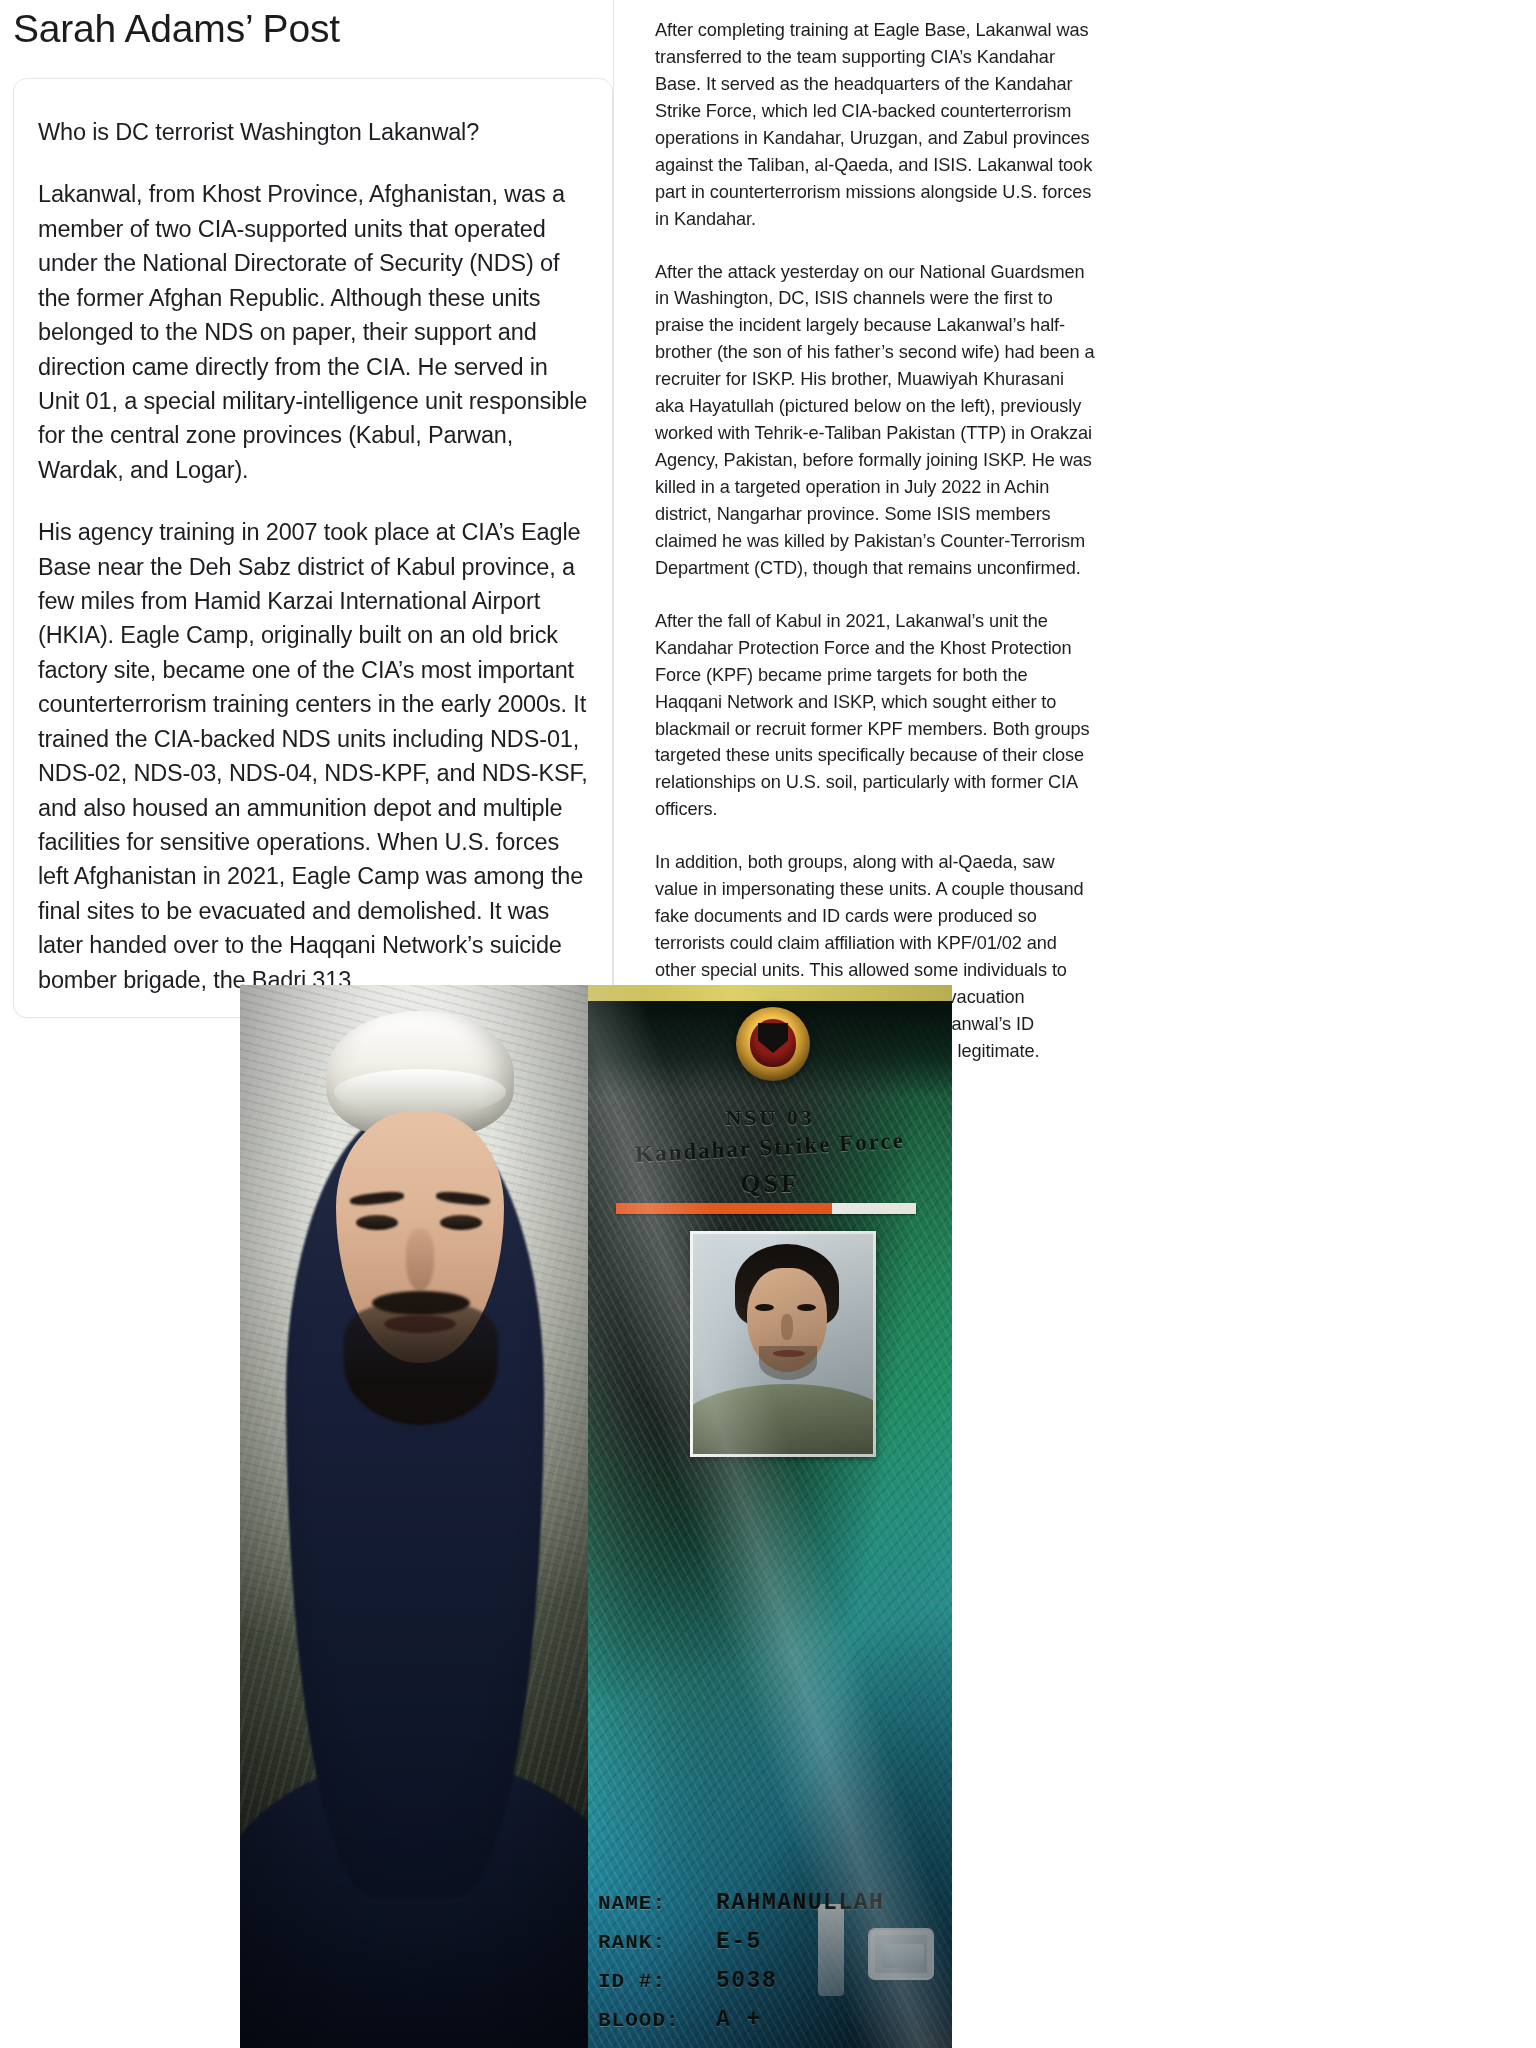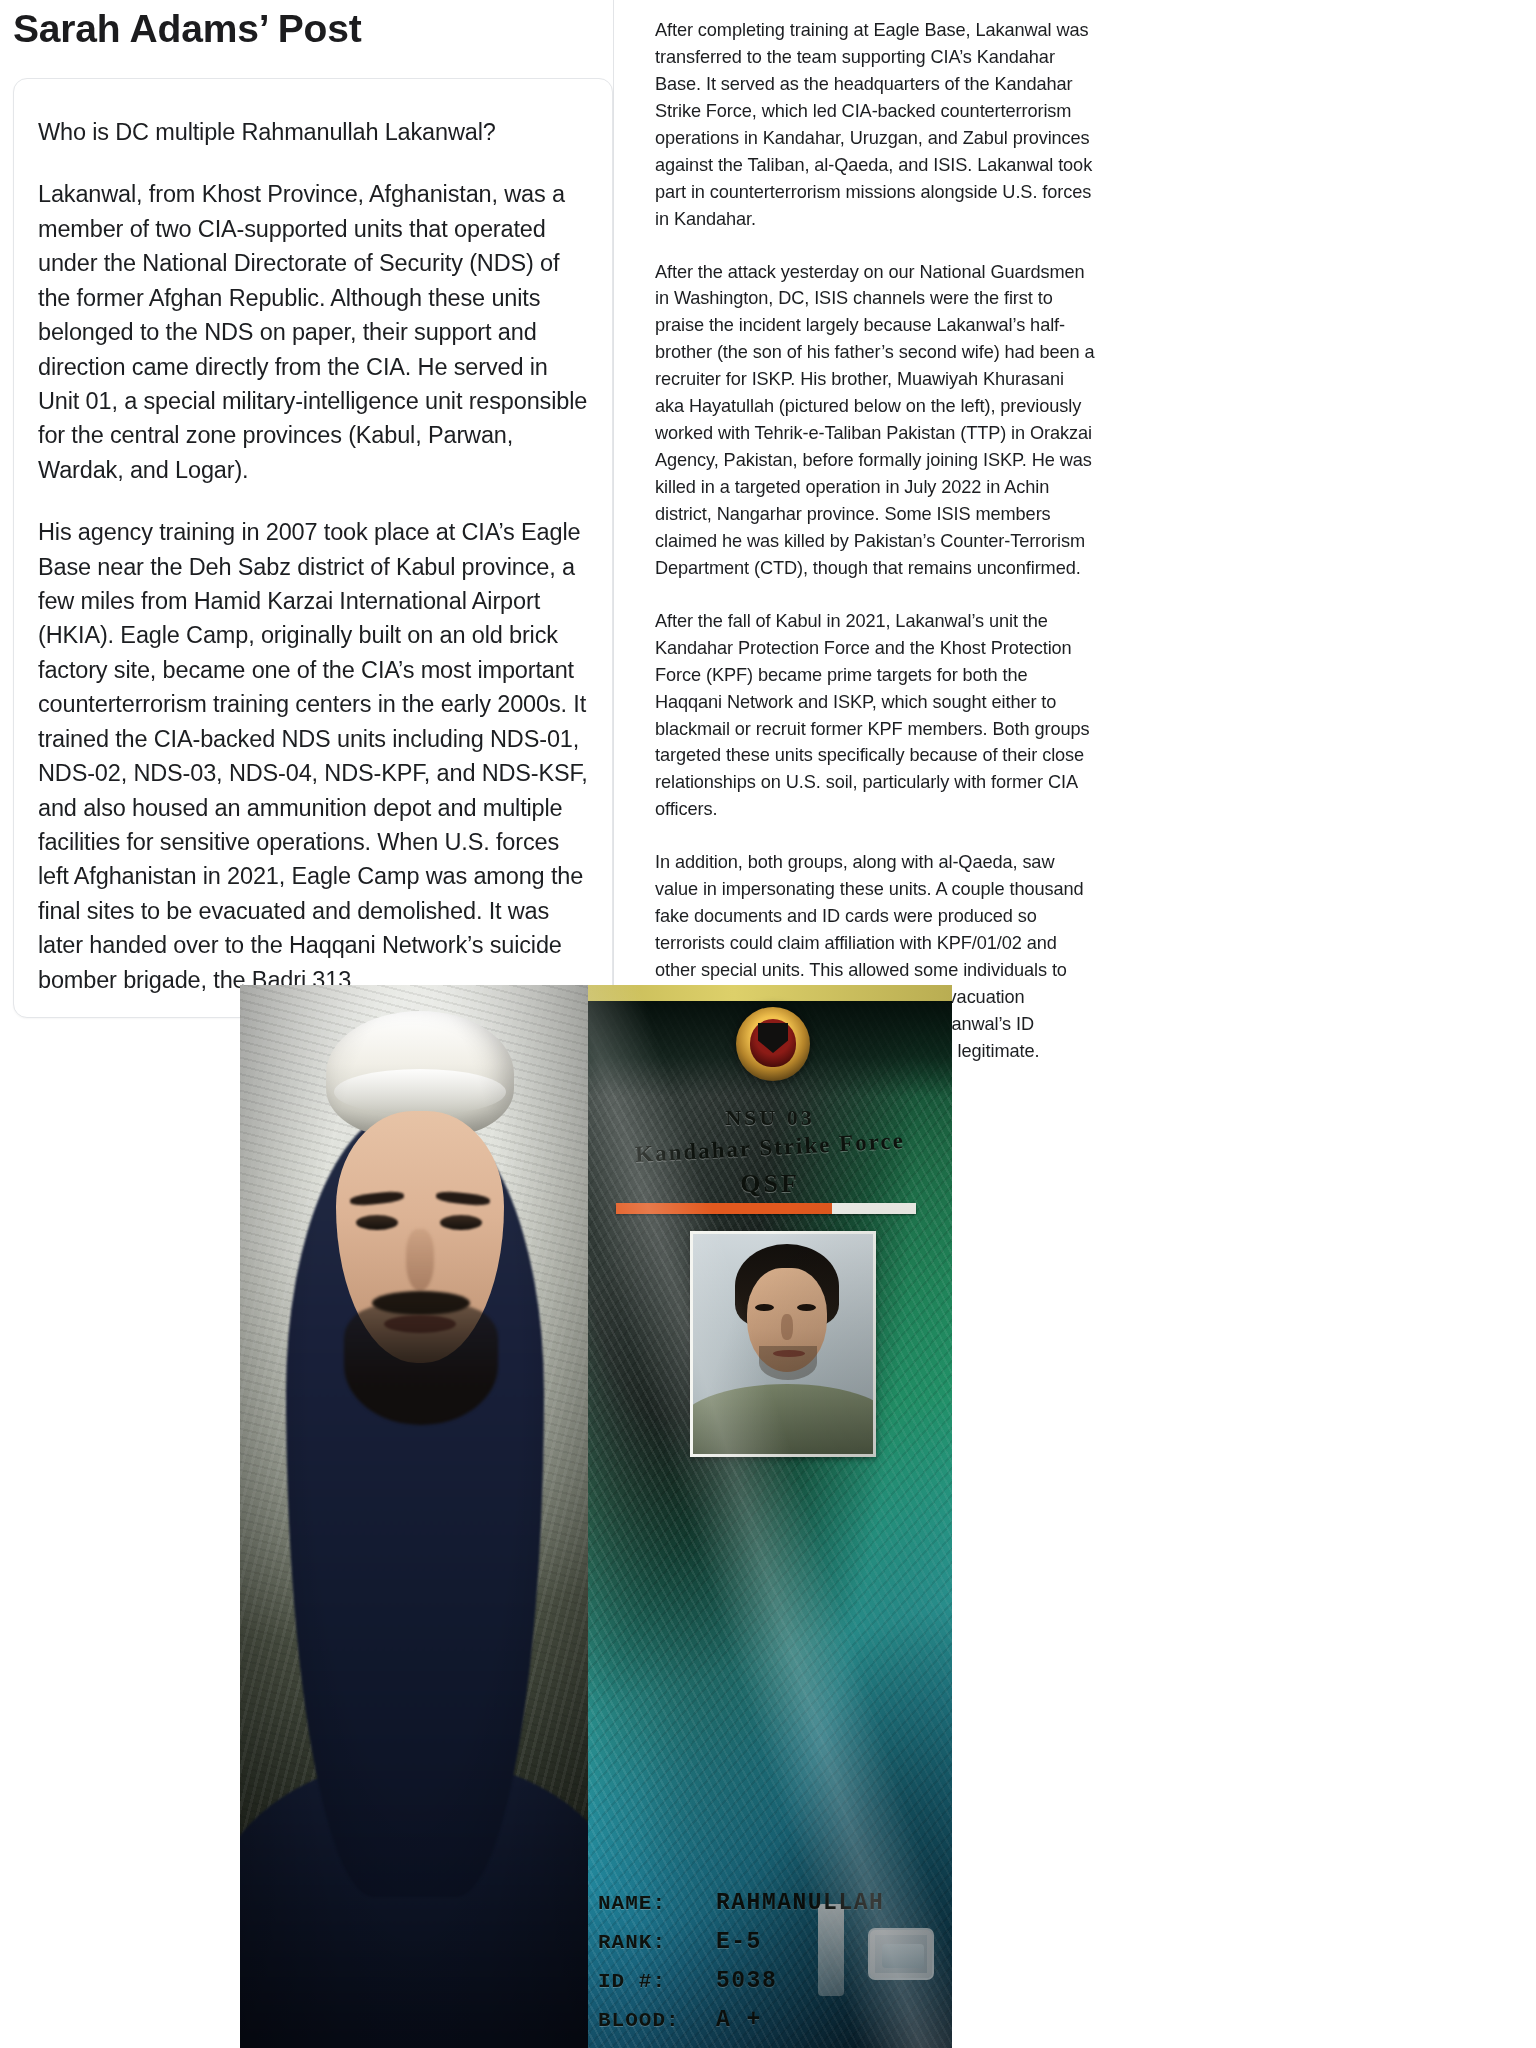--- a/index.html
+++ b/index.html
@@ -16,21 +16,21 @@
     color: #1a1a1a;
     overflow: hidden;
   }
 
   
   .page-title {
     position: absolute;
     left: 13px;
     top: 6px;
     font-size: 39px;
-    font-weight: 700;
+    font-weight: 400;
     letter-spacing: -0.2px;
     color: #1c1c1e;
     line-height: 1.2;
   }
 
   
   .post-card {
     position: absolute;
     left: 13px;
     top: 78px;
@@ -486,21 +486,21 @@
 <body>
 
 <div class="page-title">Sarah Adams’ Post</div>
 
 <div class="col-divider"></div>
 
 <div class="post-card">
 
 
   <div class="post-body">
-    <p>Who is DC multiple Rahmanullah Lakanwal?</p>
+    <p>Who is DC terrorist Washington Lakanwal?</p>
     <p>Lakanwal, from Khost Province, Afghanistan, was a member of two CIA-supported units that operated under the National Directorate of Security (NDS) of the former Afghan Republic. Although these units belonged to the NDS on paper, their support and direction came directly from the CIA. He served in Unit 01, a special military-intelligence unit responsible for the central zone provinces (Kabul, Parwan, Wardak, and Logar).</p>
     <p>His agency training in 2007 took place at CIA’s Eagle Base near the Deh Sabz district of Kabul province, a few miles from Hamid Karzai International Airport (HKIA). Eagle Camp, originally built on an old brick factory site, became one of the CIA’s most important counterterrorism training centers in the early 2000s. It trained the CIA-backed NDS units including NDS-01, NDS-02, NDS-03, NDS-04, NDS-KPF, and NDS-KSF, and also housed an ammunition depot and multiple facilities for sensitive operations. When U.S. forces left Afghanistan in 2021, Eagle Camp was among the final sites to be evacuated and demolished. It was later handed over to the Haqqani Network’s suicide bomber brigade, the Badri 313.</p>
   </div>
 
 </div>
 
 <div class="right-col">
   <p>After completing training at Eagle Base, Lakanwal was transferred to the team supporting CIA’s Kandahar Base. It served as the headquarters of the Kandahar Strike Force, which led CIA-backed counterterrorism operations in Kandahar, Uruzgan, and Zabul provinces against the Taliban, al-Qaeda, and ISIS. Lakanwal took part in counterterrorism missions alongside U.S. forces in Kandahar.</p>
   <p>After the attack yesterday on our National Guardsmen in Washington, DC, ISIS channels were the first to praise the incident largely because Lakanwal’s half-brother (the son of his father’s second wife) had been a recruiter for ISKP. His brother, Muawiyah Khurasani aka Hayatullah (pictured below on the left), previously worked with Tehrik-e-Taliban Pakistan (TTP) in Orakzai Agency, Pakistan, before formally joining ISKP. He was killed in a targeted operation in July 2022 in Achin district, Nangarhar province. Some ISIS members claimed he was killed by Pakistan’s Counter-Terrorism Department (CTD), though that remains unconfirmed.</p>
   <p>After the fall of Kabul in 2021, Lakanwal’s unit the Kandahar Protection Force and the Khost Protection Force (KPF) became prime targets for both the Haqqani Network and ISKP, which sought either to blackmail or recruit former KPF members. Both groups targeted these units specifically because of their close relationships on U.S. soil, particularly with former CIA officers.</p>

